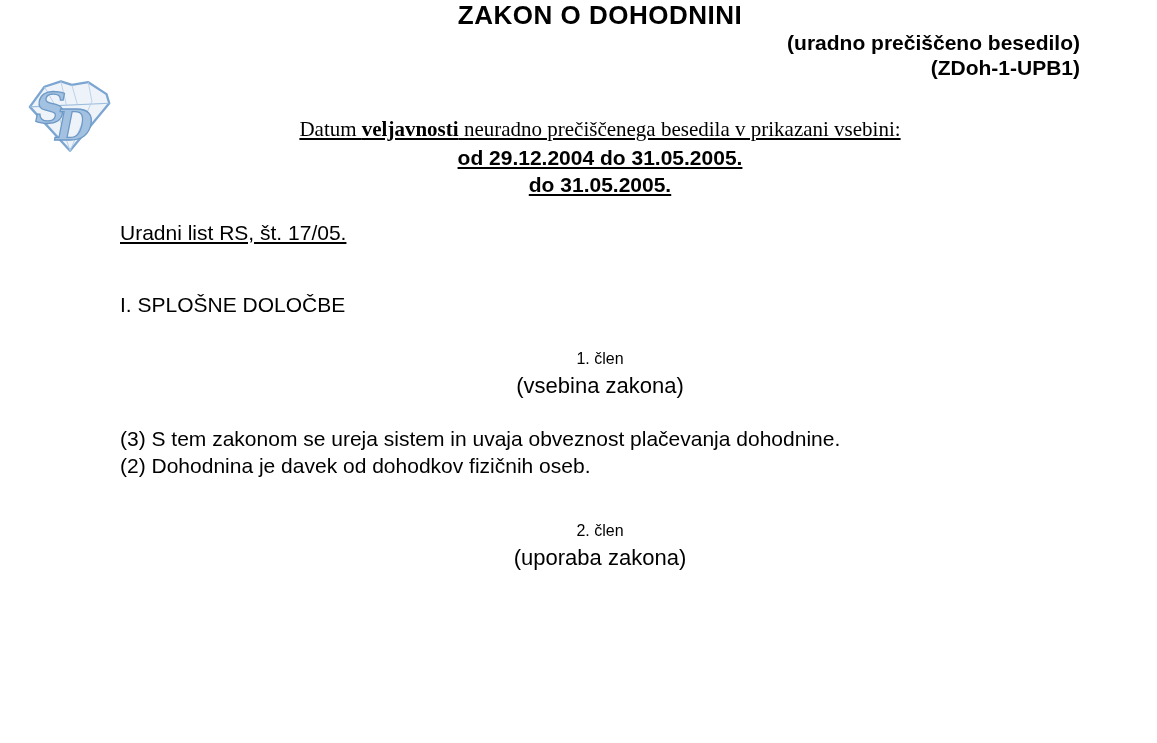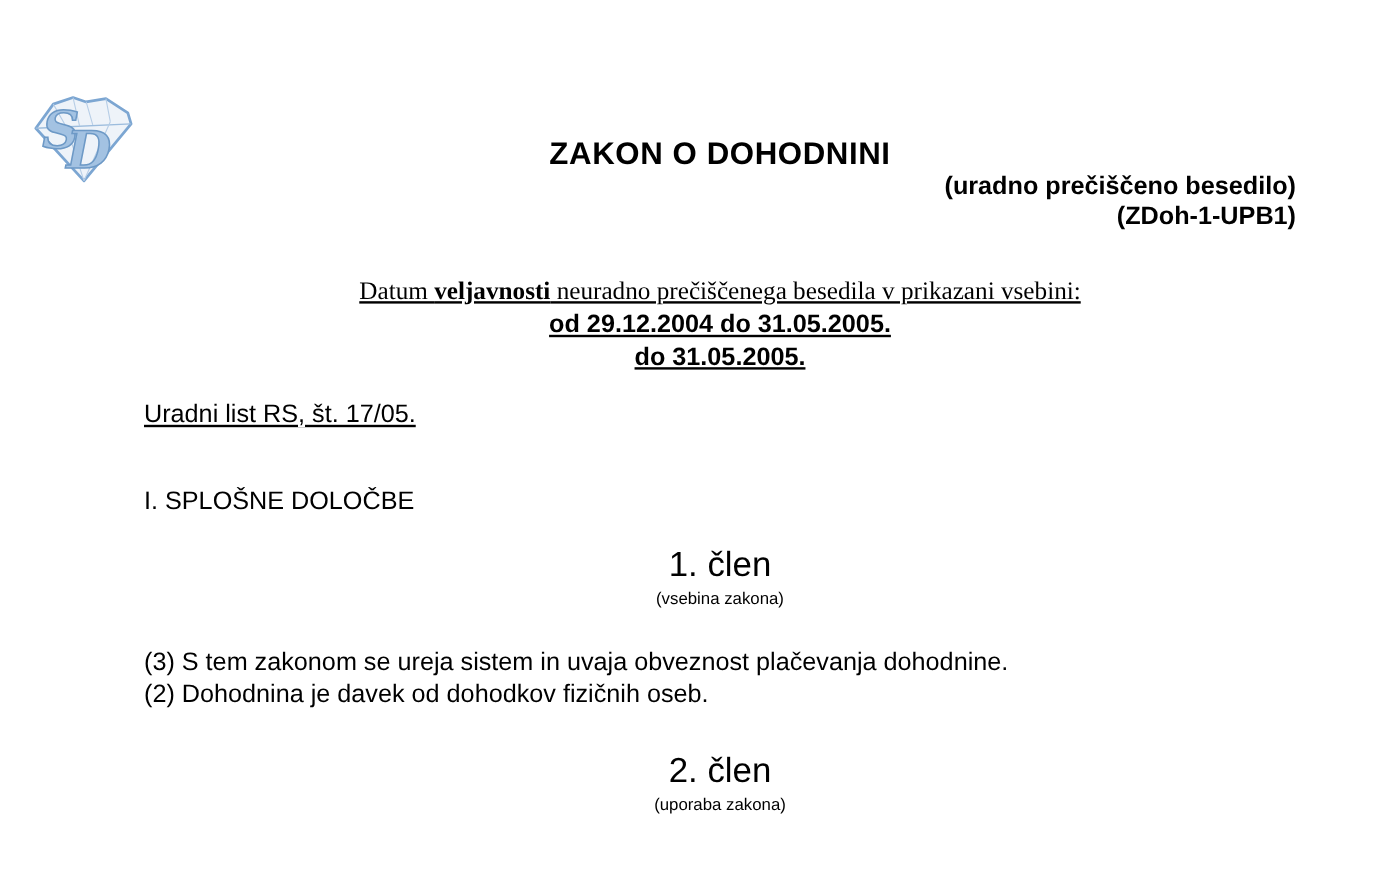--- a/index.html
+++ b/index.html
@@ -17,21 +17,20 @@
     position: absolute;
     left: 24px; top: 74px;
     width: 92px; height: 84px;
   }
   .content {
     position: absolute;
     left: 120px; top: 0;
     width: 960px;
   }
   .doc-title {
-    padding-top: 113px;
     font-size: 26px;
     font-weight: bold;
     text-align: center;
     line-height: 30px;
     letter-spacing: 0.5px;
   }
   .doc-subtitle {
     font-size: 21px;
     font-weight: bold;
     text-align: right;
@@ -52,27 +51,27 @@
     font-size: 21px;
     line-height: 27px;
   }
   .chapter {
     margin-top: 45px;
     font-size: 21px;
     line-height: 27px;
   }
   .article-number {
     margin-top: 27px;
-    font-size: 29px;
+    font-size: 16px;
     line-height: 27px;
     text-align: center;
   }
   .article-number.second { margin-top: 38px; }
   .article-subtitle {
-    font-size: 14px;
+    font-size: 22px;
     line-height: 27px;
     text-align: center;
   }
   .paragraphs {
     margin-top: 26px;
     font-size: 21px;
     line-height: 27px;
     text-align: left;
   }
 </style>

